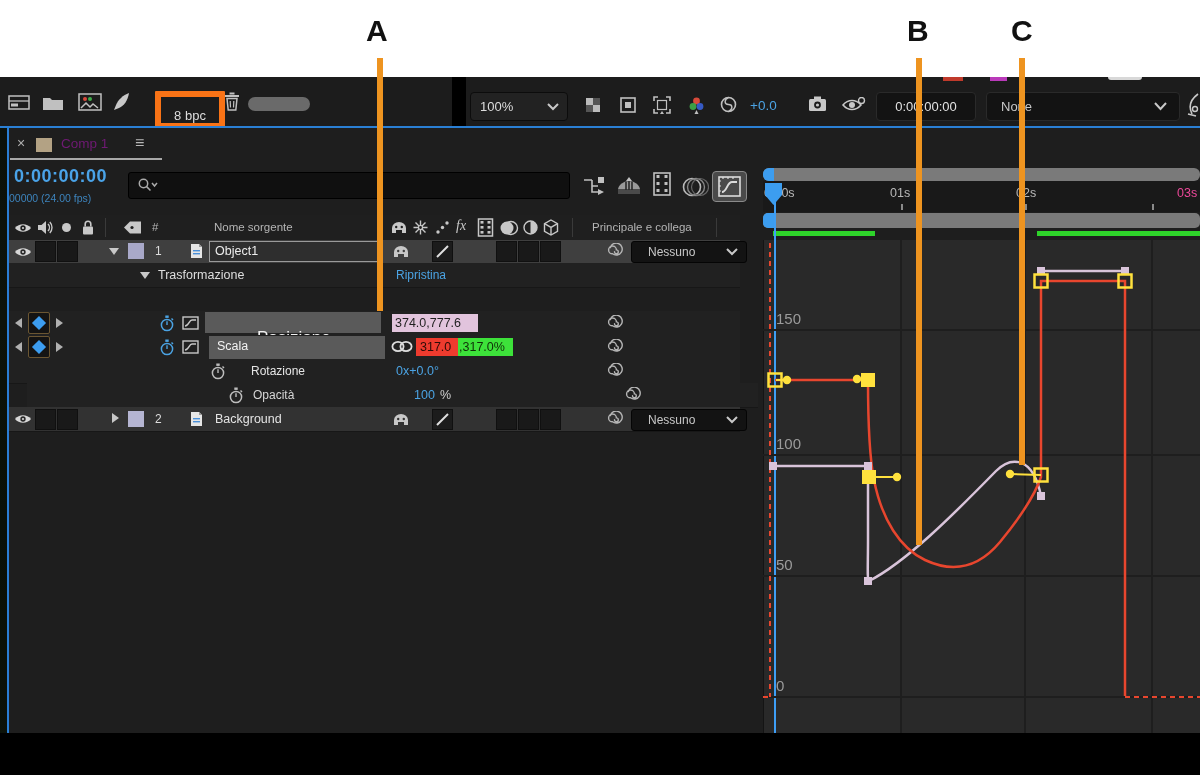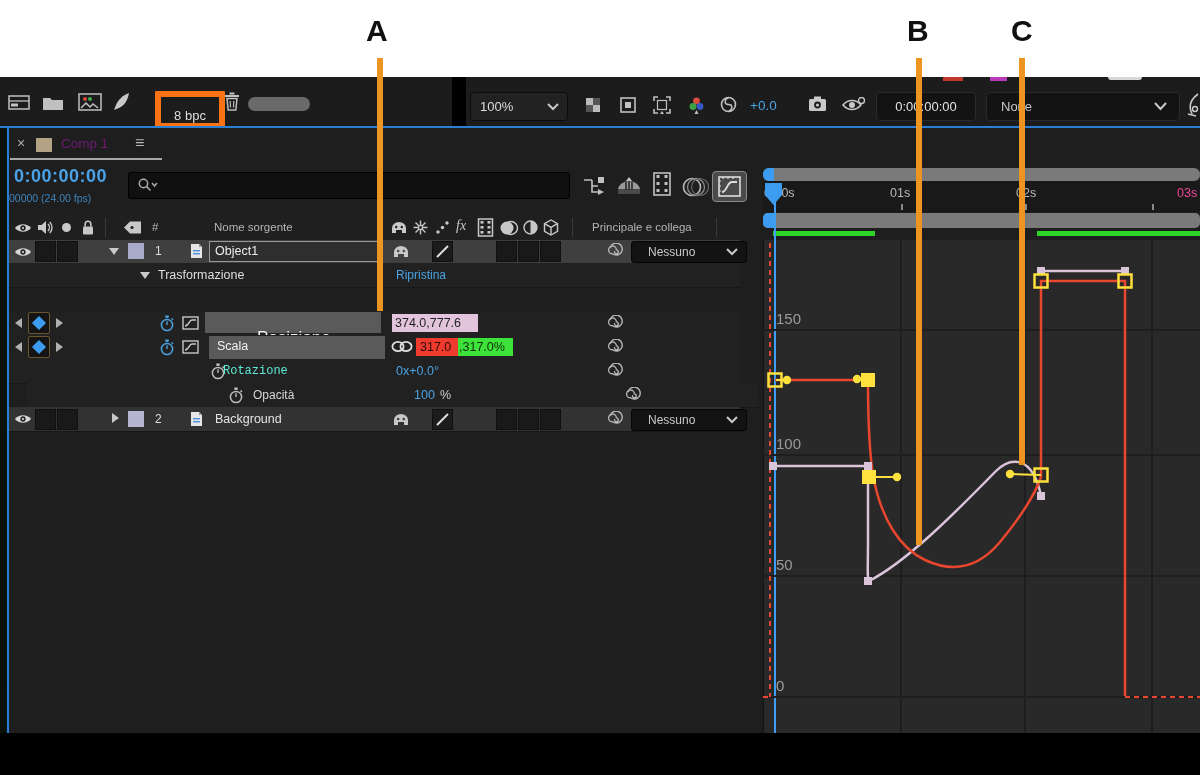--- a/index.html
+++ b/index.html
@@ -418,21 +418,21 @@
       </svg>
 </div>
 
 <div class="r rowline" style="left:9px;top:359px;width:731px;height:24px;background:#212121;">
   <svg class="r" style="left:201px;top:4px;" width="16" height="17" viewBox="0 0 16 17">
         <rect x="6.3" y="0.5" width="3.4" height="2.4" fill="#bdbdbd"></rect>
         <line x1="12.5" y1="3.5" x2="14" y2="5" stroke="#bdbdbd" stroke-width="1.4"></line>
         <circle cx="8" cy="10" r="5.6" fill="none" stroke="#bdbdbd" stroke-width="1.5"></circle>
         <line x1="8" y1="10" x2="8" y2="6.2" stroke="#bdbdbd" stroke-width="1.4"></line>
       </svg>
-  <span class="r txt" style="left:214px;top:5px;color:#5eead4;font-family:Liberation Mono, monospace;">Rotazione</span>
+  <span class="r txt" style="left:242px;top:5px;color:#e5e5e5;">Rotazione</span>
   <span class="r blue" style="left:387px;top:5px;font-size:12.5px;">0x+0.0°</span>
   <svg class="r" style="left:597px;top:4px;" width="17" height="17" viewBox="0 0 17 17">
         <path d="M8.5,8.8 a1.9,1.9 0 1 0 1.9,-1.9 a3.9,3.9 0 1 0 -3.9,3.9 a6,6 0 1 0 -2.1,-6.2" fill="none" stroke="#b5b5b5" stroke-width="1.4" stroke-linecap="round"></path>
       </svg>
 </div>
 
 <div class="r rowline" style="left:9px;top:383px;width:731px;height:24px;background:#212121;margin-left:18px;">
   <svg class="r" style="left:201px;top:4px;" width="16" height="17" viewBox="0 0 16 17">
         <rect x="6.3" y="0.5" width="3.4" height="2.4" fill="#bdbdbd"></rect>
         <line x1="12.5" y1="3.5" x2="14" y2="5" stroke="#bdbdbd" stroke-width="1.4"></line>

